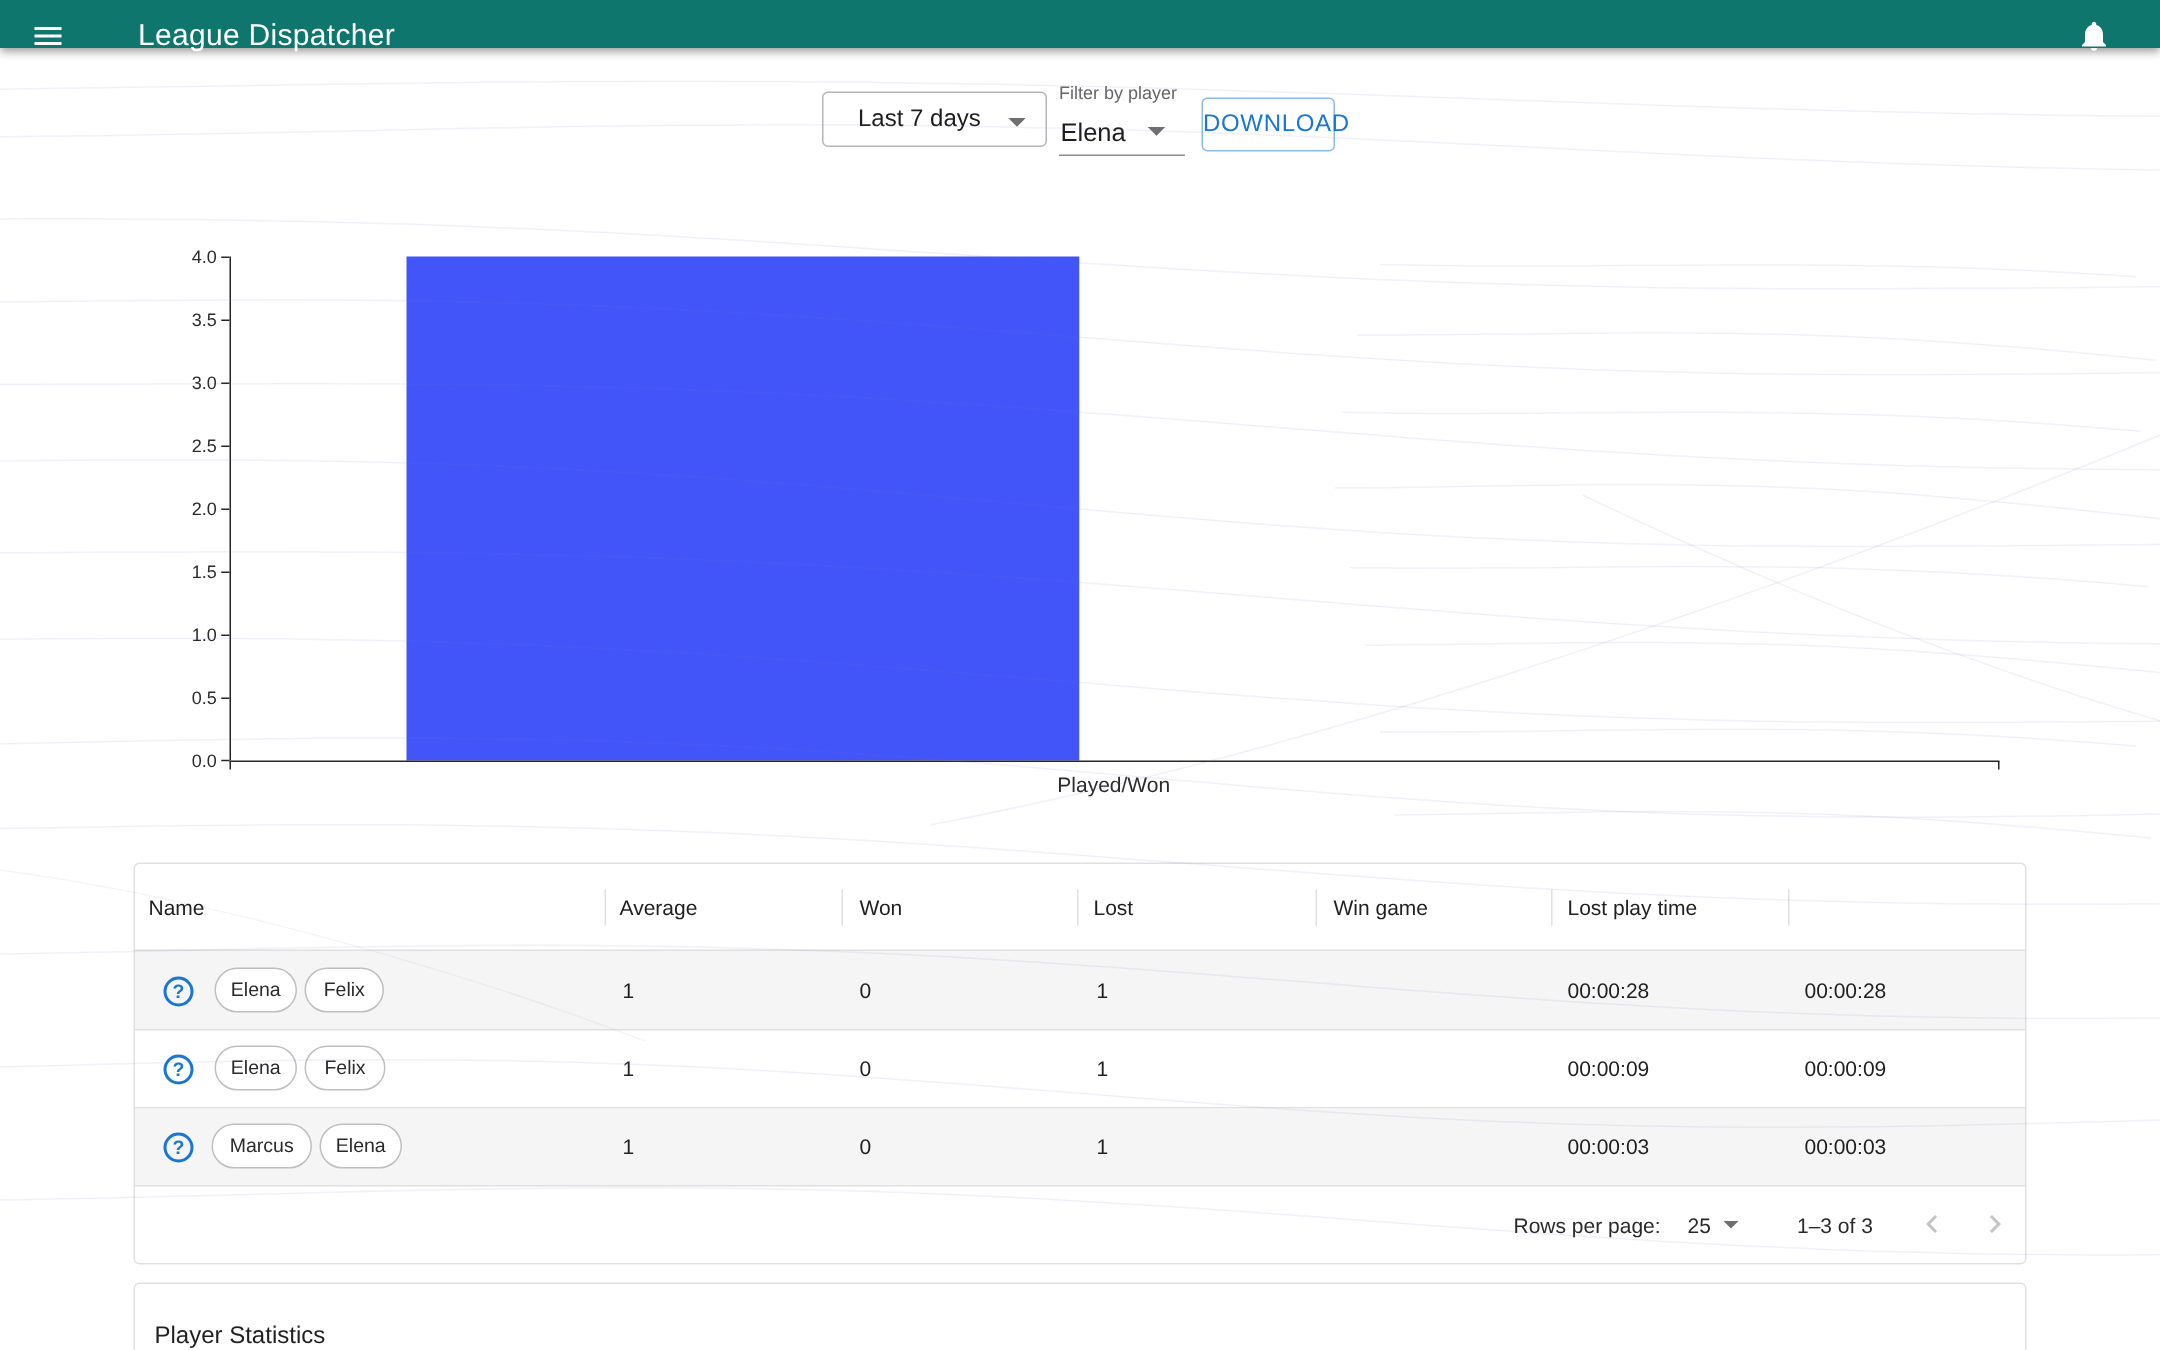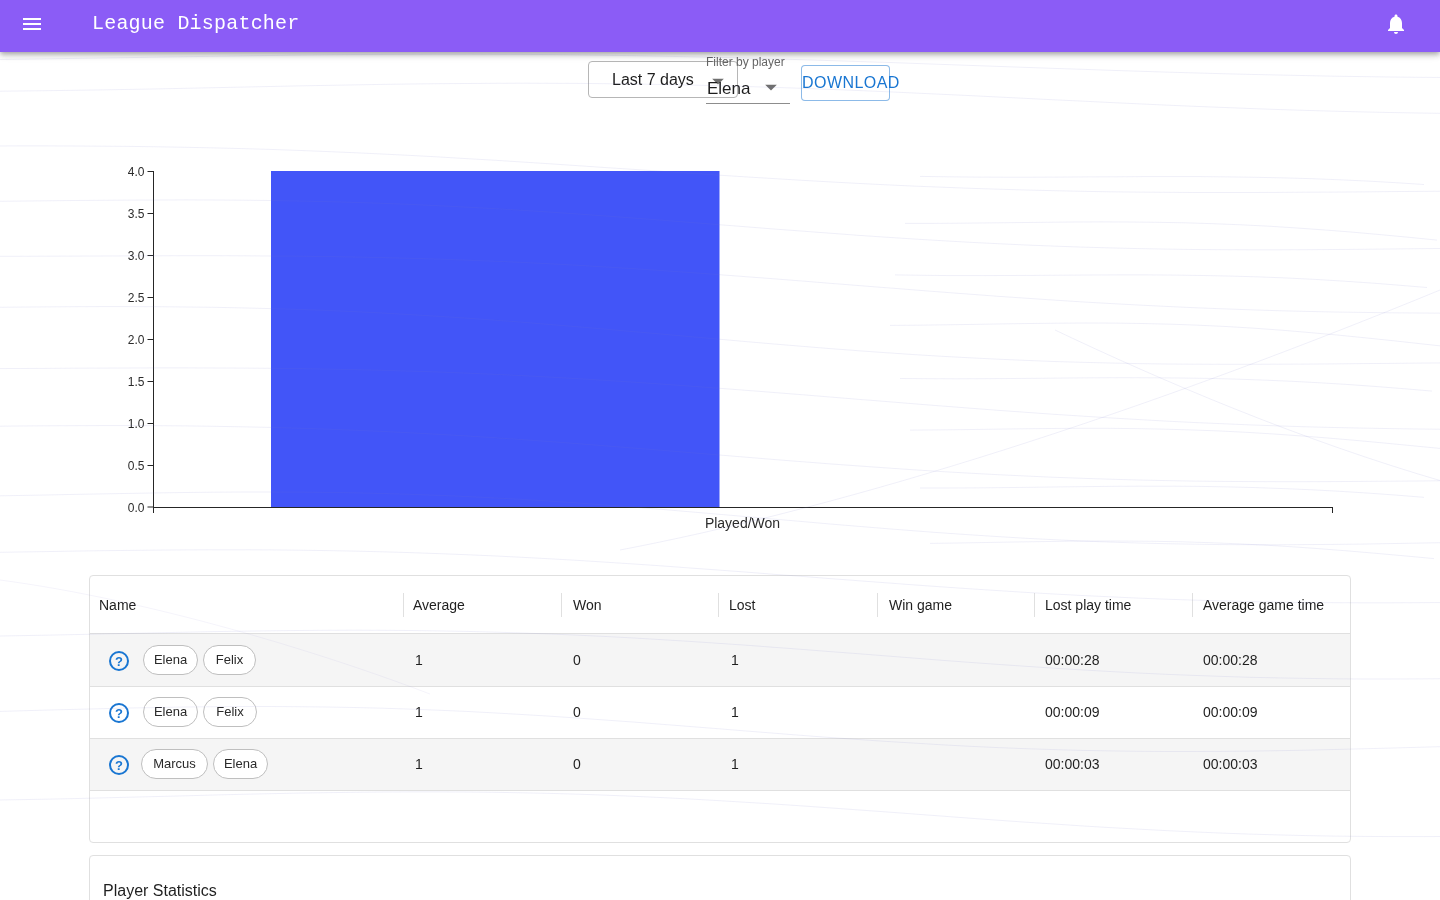--- a/index.html
+++ b/index.html
@@ -1,27 +1,27 @@
 <!DOCTYPE html>
 <html><head>
 <meta charset="utf-8">
 <style>
   * { margin:0; padding:0; box-sizing:border-box; }
   html,body { width:1440px; height:900px; overflow:hidden; background:#fff;
     font-family:"Liberation Sans", sans-serif; }
   .abs { position:absolute; }
-  #appbar { position:absolute; left:0; top:0; width:1440px; height:52px; background:#8b5cf6;
+  #appbar { position:absolute; left:0; top:0; width:1440px; height:32px; background:#0f766e;
     box-shadow:0 2px 4px -1px rgba(0,0,0,.2),0 4px 5px 0 rgba(0,0,0,.14),0 1px 10px 0 rgba(0,0,0,.12);
-    z-index:5;font-family:Liberation Mono, monospace; }
+    z-index:5; }
   #appbar .bar { position:absolute; left:23px; width:18px; height:2px; background:#fff; }
   #title { position:absolute; left:92px; top:0; height:48px; line-height:48px; color:#fff;
     font-size:20px; letter-spacing:.2px; }
   .card { position:absolute; background:#fff; border:1px solid #e0e0e0; border-radius:4px; z-index:2; }
   #sel1 { position:absolute; left:548px; top:61px; width:150px; height:37px;
-    border:1px solid #b6b6b6; border-radius:4px; z-index:3; background:#fff;margin-left:40px; }
+    border:1px solid #b6b6b6; border-radius:4px; z-index:3; background:#fff; }
   #sel1 .txt { position:absolute; left:23px; top:0; height:35px; line-height:35px; font-size:16px; color:#1d1d1d; }
   #flabel { position:absolute; left:706px; top:55px; font-size:12px; color:#666; z-index:3; }
   #fval { position:absolute; left:707px; top:79px; font-size:17px; color:#1d1d1d; z-index:3; }
   #funder { position:absolute; left:706px; top:103px; width:84px; height:1px; background:#8d8d8d; z-index:3; }
   #dl { position:absolute; left:801px; top:65px; width:89px; height:36px; border:1px solid rgba(25,118,210,.5);
     border-radius:4px; color:#1976d2; font-size:16px; letter-spacing:.45px; text-align:center;
     line-height:34px; z-index:3; background:#fff; }
   
   #grid { position:absolute; left:89px; top:575px; width:1262px; height:268px; background:#fff;
     border:1px solid #e0e0e0; border-radius:4px; z-index:2; }
@@ -121,21 +121,20 @@
 <div id="funder"></div>
 <div id="dl">DOWNLOAD</div>
 
 <div id="grid">
   <div class="hlabel" style="left:9px">Name</div>
   <div class="hlabel" style="left:323px">Average</div>
   <div class="hlabel" style="left:483px">Won</div>
   <div class="hlabel" style="left:639px">Lost</div>
   <div class="hlabel" style="left:799px">Win game</div>
   <div class="hlabel" style="left:955px">Lost play time</div>
-  <div class="hlabel" style="left:1113px">Average game time</div>
   <div class="colsep" style="left:313px"></div>
   <div class="colsep" style="left:471px"></div>
   <div class="colsep" style="left:628px"></div>
   <div class="colsep" style="left:787px"></div>
   <div class="colsep" style="left:944px"></div>
   <div class="colsep" style="left:1102px"></div>
   <div class="rowline" style="top:57px"></div>
 
   <div class="row" style="top:58px;height:52px;background:#f5f5f5">
     <svg class="abs" style="left:18px;top:16px" width="22" height="22" viewBox="0 0 22 22" fill="none">
@@ -175,17 +174,31 @@
     <div class="chip" style="left:51px;width:67px">Marcus</div>
     <div class="chip" style="left:123px;width:55px">Elena</div>
     <div class="cell" style="left:325px">1</div>
     <div class="cell" style="left:483px">0</div>
     <div class="cell" style="left:641px">1</div>
     <div class="cell" style="left:955px">00:00:03</div>
     <div class="cell" style="left:1113px">00:00:03</div>
   </div>
   <div class="rowline" style="top:214px"></div>
 
+  <div class="row" style="top:215px">
+    <div class="pgtxt" style="left:919px">Rows per page:</div>
+    <div class="pgtxt" style="left:1035px">25</div>
+    <svg class="abs" style="left:1052px;top:13px" width="24" height="24" viewBox="0 0 24 24" fill="#6f6f6f">
+        <path d="M7 10l5 5 5-5z"></path>
+      </svg>
+    <div class="pgtxt" style="left:1108px">1–3 of 3</div>
+    <svg class="abs" style="left:1186px;top:13px" width="24" height="24" viewBox="0 0 24 24" fill="#c4c4c4">
+        <path d="M15.41 7.41 14 6l-6 6 6 6 1.41-1.41L10.83 12z"></path>
+      </svg>
+    <svg class="abs" style="left:1228px;top:13px" width="24" height="24" viewBox="0 0 24 24" fill="#c4c4c4">
+        <path d="M8.59 16.59 10 18l6-6-6-6-1.41 1.41L13.17 12z"></path>
+      </svg>
+  </div>
 </div>
 
 <div class="card" style="left:89px;top:855px;width:1262px;height:60px">
   <div style="position:absolute;left:13px;top:26px;font-size:16px;color:#1f1f1f">Player Statistics</div>
 </div>
 
 </body></html>

